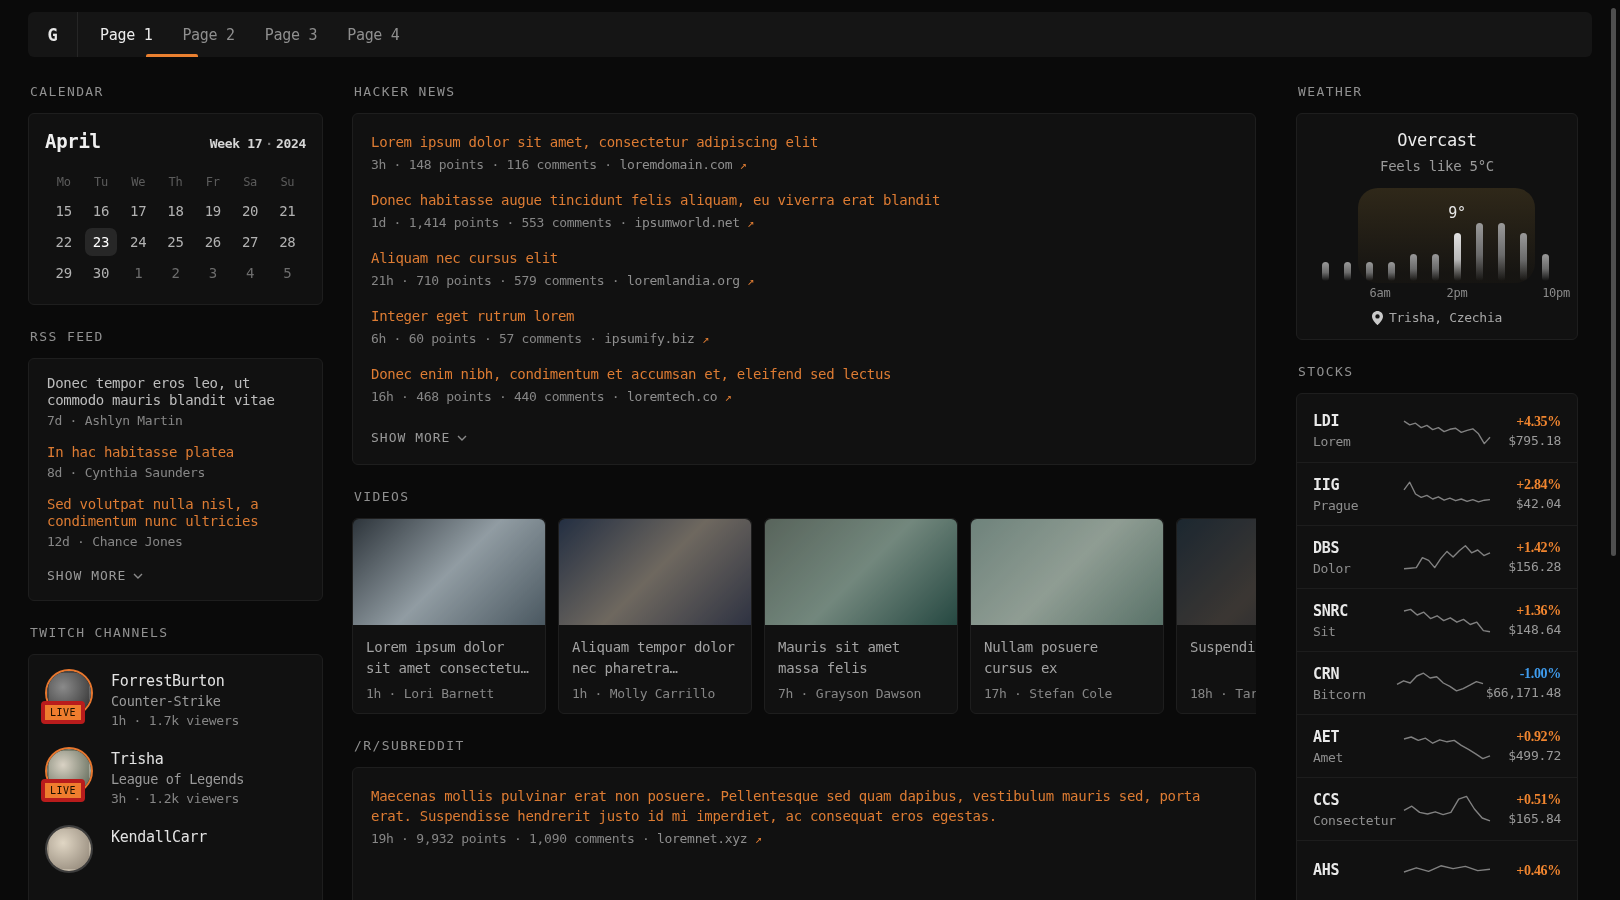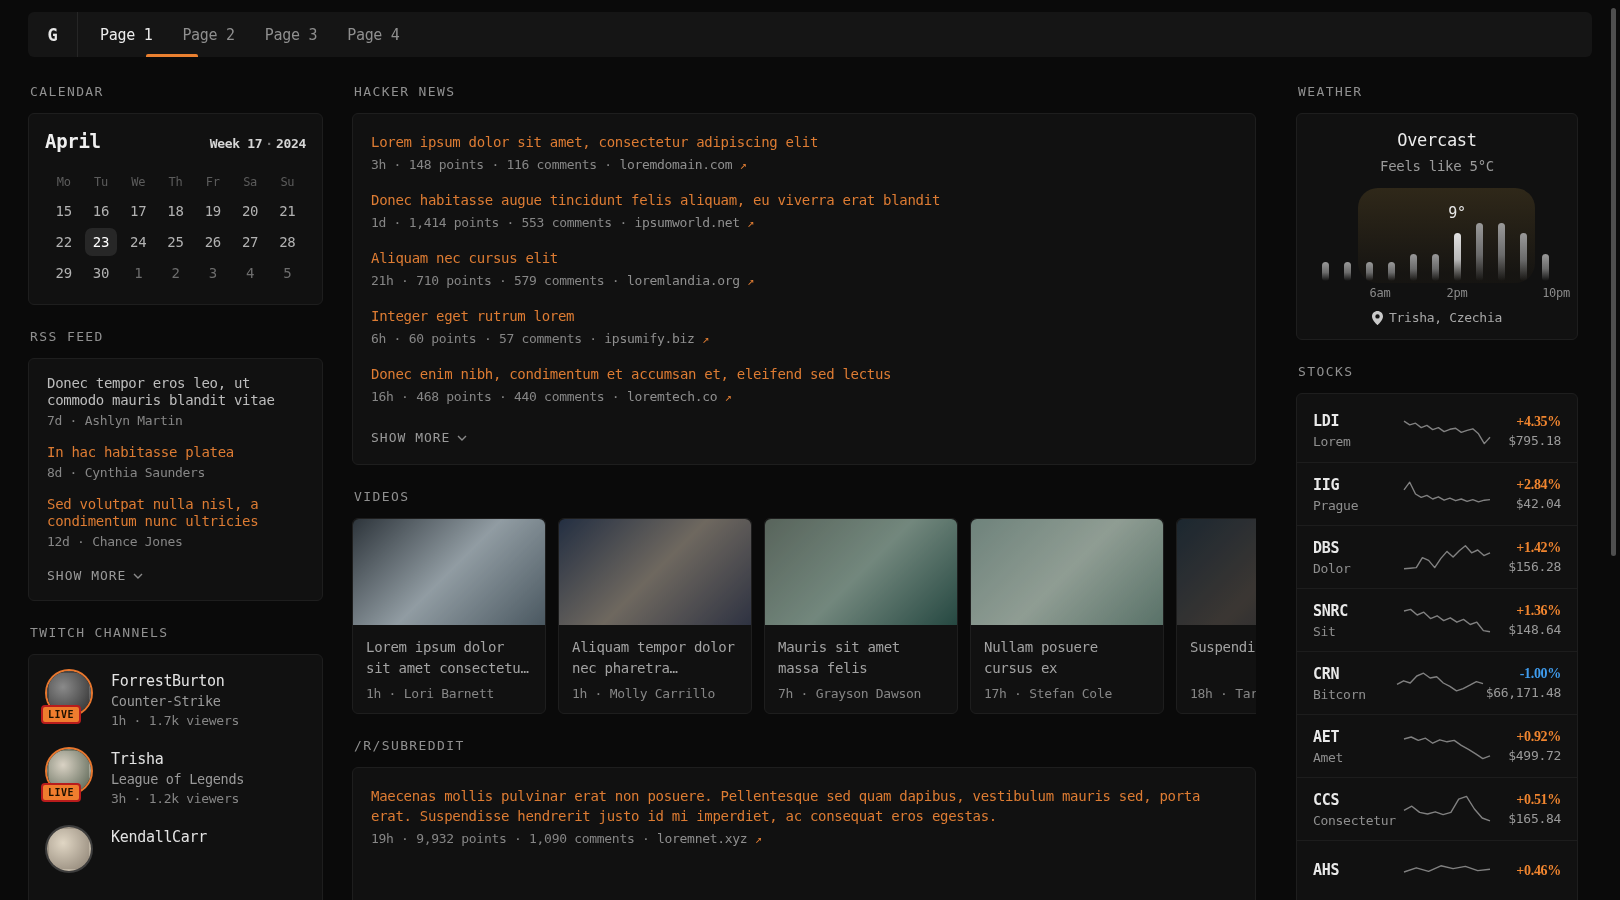--- a/index.html
+++ b/index.html
@@ -50,22 +50,22 @@
     display:inline-flex; align-items:center; gap:7px; }
   .chev { display:inline-block; }
   
   .twitch { padding:16px 18px; height:252px; }
   .tw-row { display:flex; gap:16px; margin-bottom:18px; cursor:pointer; }
   .tw-avatar { position:relative; width:48px; height:48px; flex:0 0 48px; }
   .avatar-img { width:44px; height:44px; border-radius:50%; border:2px solid transparent; }
   .tw-avatar.live .avatar-img { box-shadow:0 0 0 2px #e8772e; }
   .tw-avatar.off  .avatar-img { box-shadow:0 0 0 2px #3d3d3d; }
   .live-badge { position:absolute; left:-6px; bottom:-5px; background:#ef7d2e; color:#1a1000;
-    font-size:10px; font-weight:bold; letter-spacing:0.5px; padding:2px 5px; border-radius:4px;
-    border:2px solid #b91c1c; }
+    font-size:10px; font-weight:normal; letter-spacing:0.5px; padding:2px 5px; border-radius:4px;
+    border:4px solid #b91c1c; }
   .tw-name { font-size:15px; color:#e3e3e3; line-height:20px; }
   .tw-game { font-size:13.5px; color:#9a9a9a; line-height:20px; }
   .tw-meta { font-size:13px; color:#868686; line-height:20px; }
   
   .hn { padding:18px; }
   .hn-item { margin-bottom:18px; }
   .hn-title { display:block; font-size:14px; line-height:20px; color:#de7c33; cursor:pointer; margin-bottom:5px; }
   .hn-meta { font-size:13px; color:#868686; }
   .hn-domain { color:#8f8f8f; cursor:pointer; }
   .ext-arrow { color:#de7c33; font-size:12px; }

